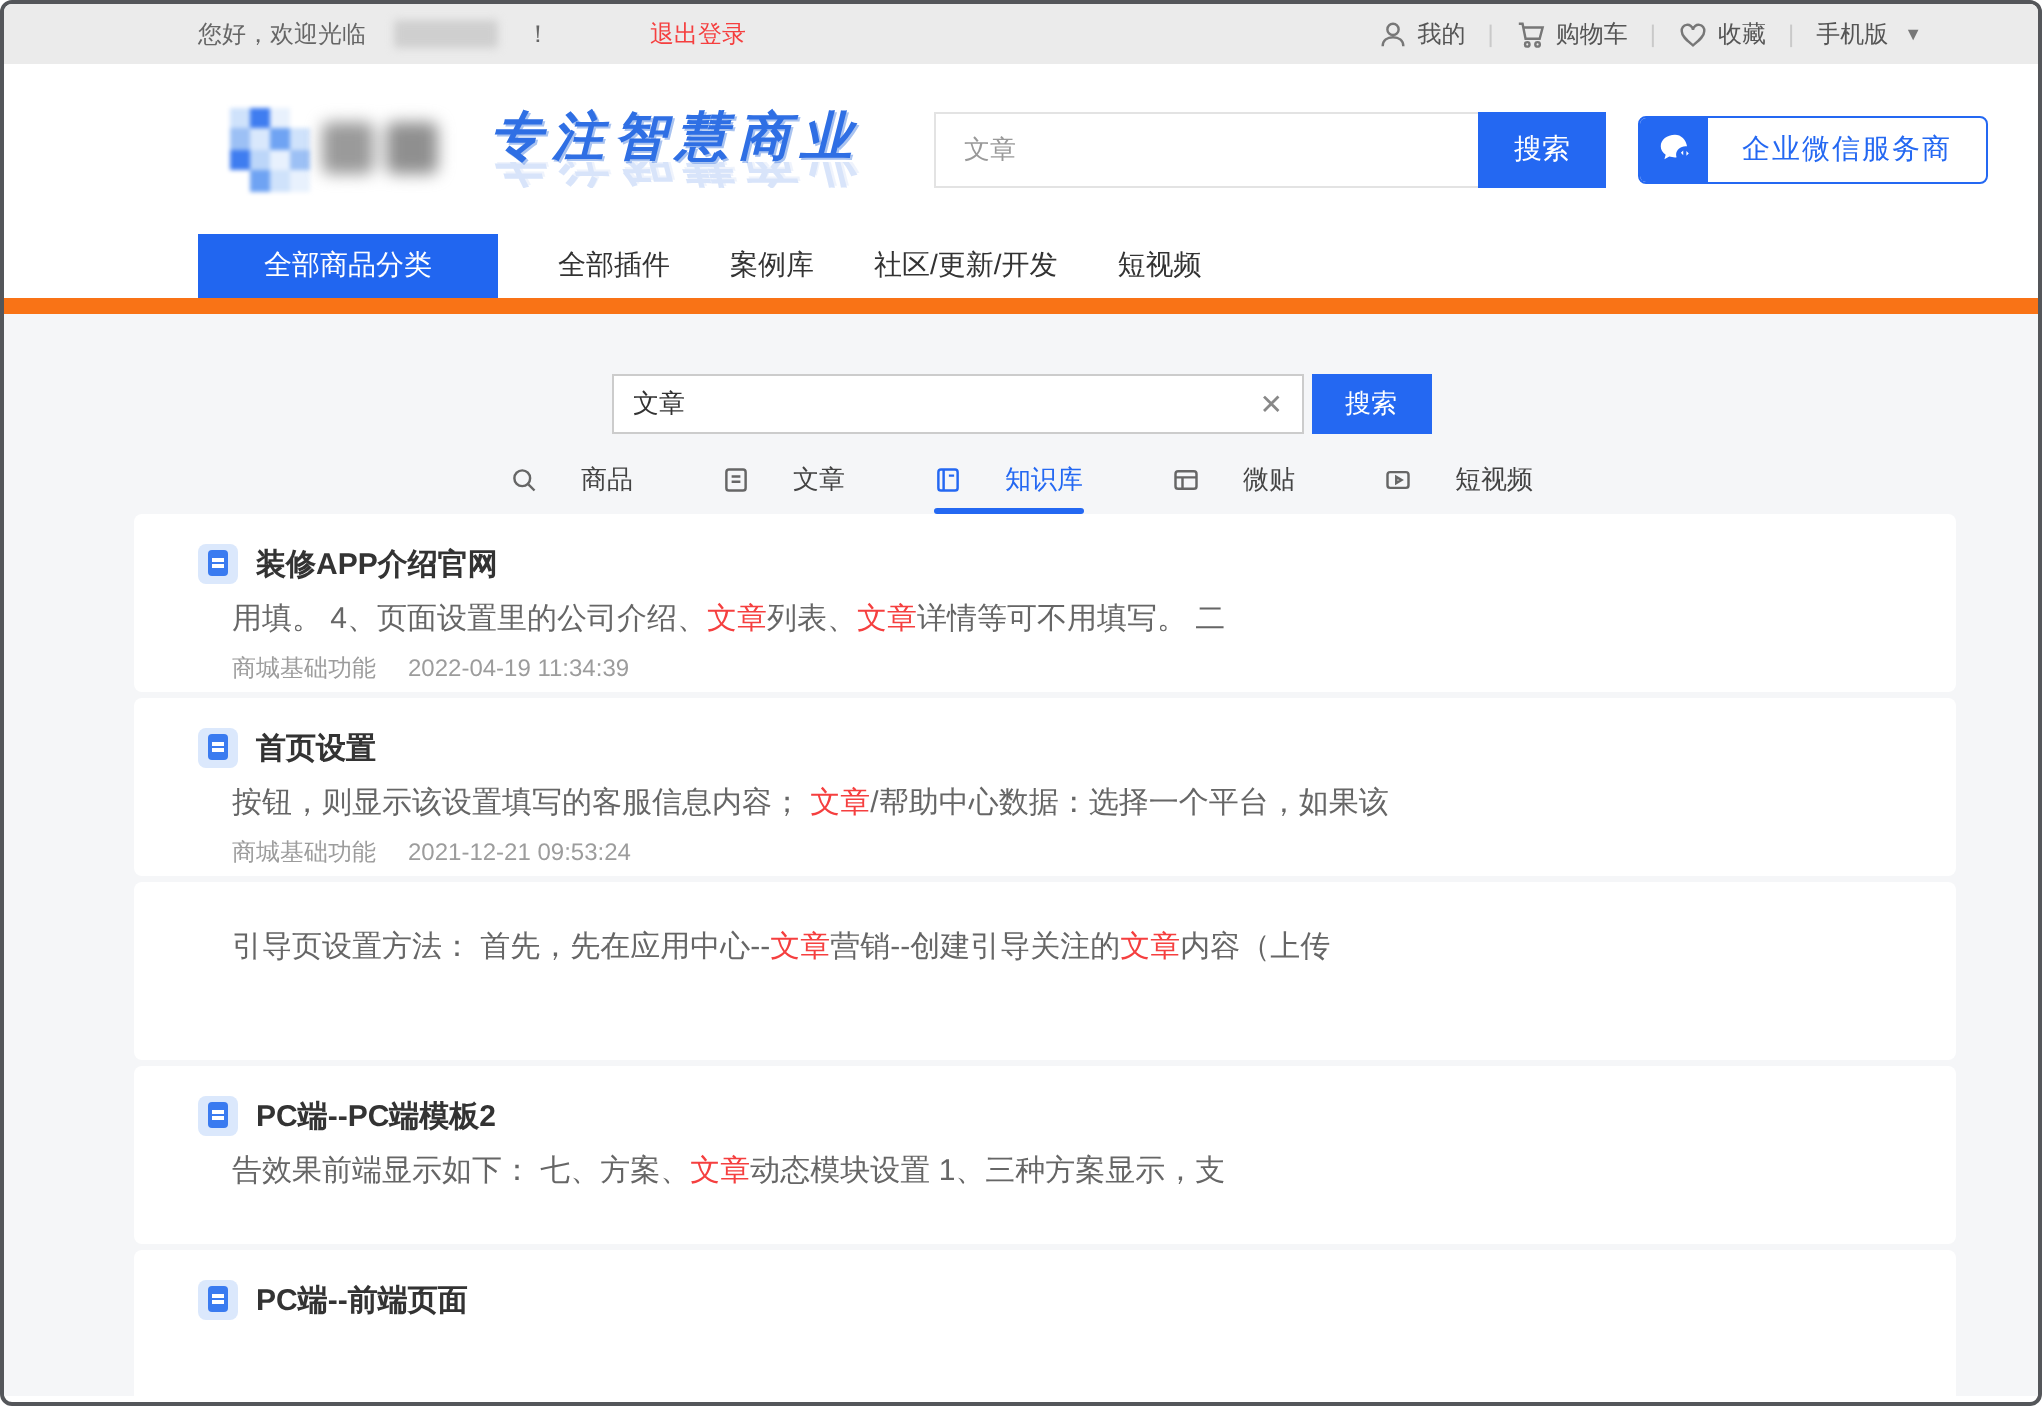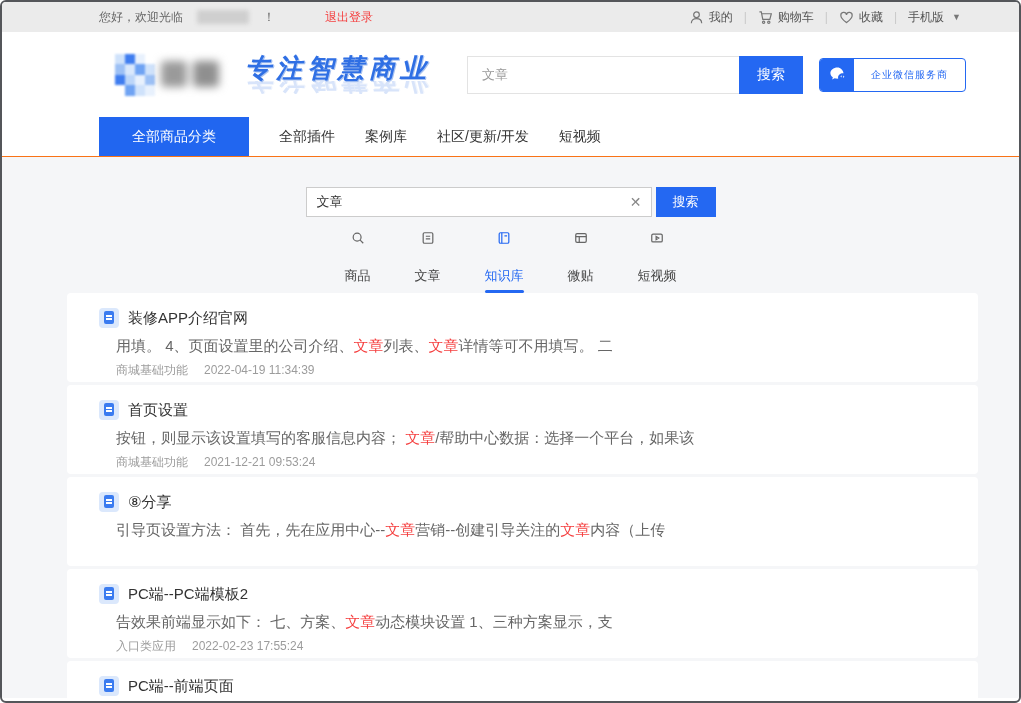--- a/index.html
+++ b/index.html
@@ -29,53 +29,53 @@
   .tagline-wrap{ margin-left:26px; line-height:1; }
   .tagline{ font-size:26px; font-weight:bold; color:#2f6fe4; letter-spacing:5px; font-style:italic; text-shadow:1px 1px 0 #a9c3f0; white-space:nowrap; }
   .tagline-reflect{ display:block; transform:scaleY(-1); opacity:.18; height:13px; overflow:hidden; }
 
   .hsearch{ display:flex; margin-left:36px; }
   .hsearch-input{ width:272px; height:38px; border:1px solid #e3e3e3; border-right:none; padding:0 14px; font-size:13px; color:#999; outline:none; background:#fff; }
   .hsearch-btn{ width:64px; height:38px; background:#2468f2; color:#fff; border:none; font-size:14px; cursor:pointer; }
   .wecom{ display:flex; align-items:center; margin-left:16px; height:34px; border:1px solid #2468f2; border-radius:4px; overflow:hidden; cursor:pointer; background:#fff; }
   .wecom-iconbox{ width:34px; height:34px; background:#2468f2; display:flex; align-items:center; justify-content:center; }
   .wecom-iconbox svg{ width:19px; height:19px; fill:#fff; }
-  .wecom-label{ padding:0 17px; color:#2468f2; font-size:10px; letter-spacing:1px; }
-
-  
-  .navbar{ height:40px; background:#fff; border-bottom:1px solid #f97316; display:flex; align-items:stretch; padding-left:97px; }
+  .wecom-label{ padding:0 17px; color:#2468f2; font-size:14px; letter-spacing:1px; }
+
+  
+  .navbar{ height:40px; background:#fff; border-bottom:8px solid #f97316; display:flex; align-items:stretch; padding-left:97px; }
   .nav-item{ font-size:14px; color:#333; display:flex; align-items:center; margin-left:30px; cursor:pointer; }
   .nav-item.primary-cat{ width:150px; margin-left:0; background:#2166f0; color:#fff; justify-content:center; }
 
   
   .content{ height:541px; background:#f5f6f8; overflow:hidden; }
   .search2{ display:flex; justify-content:center; padding-top:30px; }
   .s2-box{ position:relative; }
   .s2-input{ width:346px; height:30px; border:1px solid #ccc; padding:0 34px 0 10px; font-size:13px; color:#333; outline:none; background:#fff; }
   .s2-clear{ position:absolute; right:10px; top:6px; font-size:14px; color:#888; cursor:pointer; line-height:18px; }
   .s2-btn{ width:60px; height:30px; margin-left:4px; background:#2468f2; color:#fff; border:none; font-size:13px; cursor:pointer; }
 
   .tabs{ display:flex; justify-content:center; gap:44px; margin-top:14px; }
-  .tab{ display:flex; align-items:center; gap:22px; font-size:13px; color:#444; padding-bottom:8px; position:relative; cursor:pointer;flex-direction:column; }
+  .tab{ display:flex; align-items:center; gap:22px; font-size:13px; color:#444; padding-bottom:8px; position:relative; cursor:pointer; }
   .tab .ticon svg{ width:14px; height:14px; stroke:#666; fill:none; stroke-width:1.4; display:block; }
   .tab.active{ color:#2468f2; }
   .tab.active .ticon svg{ stroke:#2468f2; }
   .tab.active::after{ content:""; position:absolute; left:0; right:0; bottom:0; height:3px; background:#2468f2; border-radius:2px; }
 
   .results-header{ margin:16px 0 11px 65px; display:flex; align-items:baseline; }
   .rh-title{ font-size:14px; font-weight:bold; color:#333; }
   .rh-count{ font-size:12px; color:#9a9a9a; margin-left:8px; }
 
   .results{ margin-left:65px; width:911px; }
   .card{ background:#fff; border-radius:4px; height:89px; margin-bottom:3px; padding:15px 20px 0 32px; overflow:hidden; cursor:pointer; }
   .card-titlerow{ display:flex; align-items:center; gap:9px; }
   .doc-icon{ width:20px; height:20px; background:#dbe8fc; border-radius:4px; position:relative; flex:none; }
   .doc-icon::before{ content:""; position:absolute; left:5px; top:3px; width:10px; height:13px; background:#3a7bf0; border-radius:2px; }
   .doc-icon::after{ content:""; position:absolute; left:7px; top:7px; width:6px; height:1.5px; background:#fff; box-shadow:0 3px 0 #fff; }
-  .card-title{ font-size:15px; font-weight:normal; color:#333; }
+  .card-title{ font-size:15px; font-weight:bold; color:#333; }
   .card-desc{ margin:9px 0 0 17px; font-size:15px; color:#666; line-height:17px; white-space:nowrap; }
   .card-desc .hl{ color:#f53f3f; }
   .card-meta{ margin:8px 0 0 17px; font-size:12px; color:#9c9c9c; }
   .card-meta .time{ margin-left:16px; }
 </style>
 </head>
 <body>
 
 <div class="window">
 
@@ -236,33 +236,28 @@
         </div>
         <div class="card">
           <div class="card-titlerow">
             <span class="doc-icon"></span>
             <span class="card-title">首页设置</span>
           </div>
           <div class="card-desc"><span>按钮，则显示该设置填写的客服信息内容； </span><span class="hl">文章</span><span>/帮助中心数据：选择一个平台，如果该</span></div>
           <div class="card-meta"><span>商城基础功能</span><span class="time">2021-12-21 09:53:24</span></div>
         </div>
         <div class="card">
-          <div class="card-titlerow">
-            <span class="doc-icon"></span>
-            <span class="card-title">⑧分享</span>
-          </div>
           <div class="card-desc"><span>引导页设置方法： 首先，先在应用中心--</span><span class="hl">文章</span><span>营销--创建引导关注的</span><span class="hl">文章</span><span>内容（上传</span></div>
         </div>
         <div class="card">
           <div class="card-titlerow">
             <span class="doc-icon"></span>
             <span class="card-title">PC端--PC端模板2</span>
           </div>
           <div class="card-desc"><span>告效果前端显示如下： 七、方案、</span><span class="hl">文章</span><span>动态模块设置 1、三种方案显示，支</span></div>
-          <div class="card-meta"><span>入口类应用</span><span class="time">2022-02-23 17:55:24</span></div>
         </div>
         <div class="card">
           <div class="card-titlerow">
             <span class="doc-icon"></span>
             <span class="card-title">PC端--前端页面</span>
           </div>
         </div>
       </div>
 
   </div>

